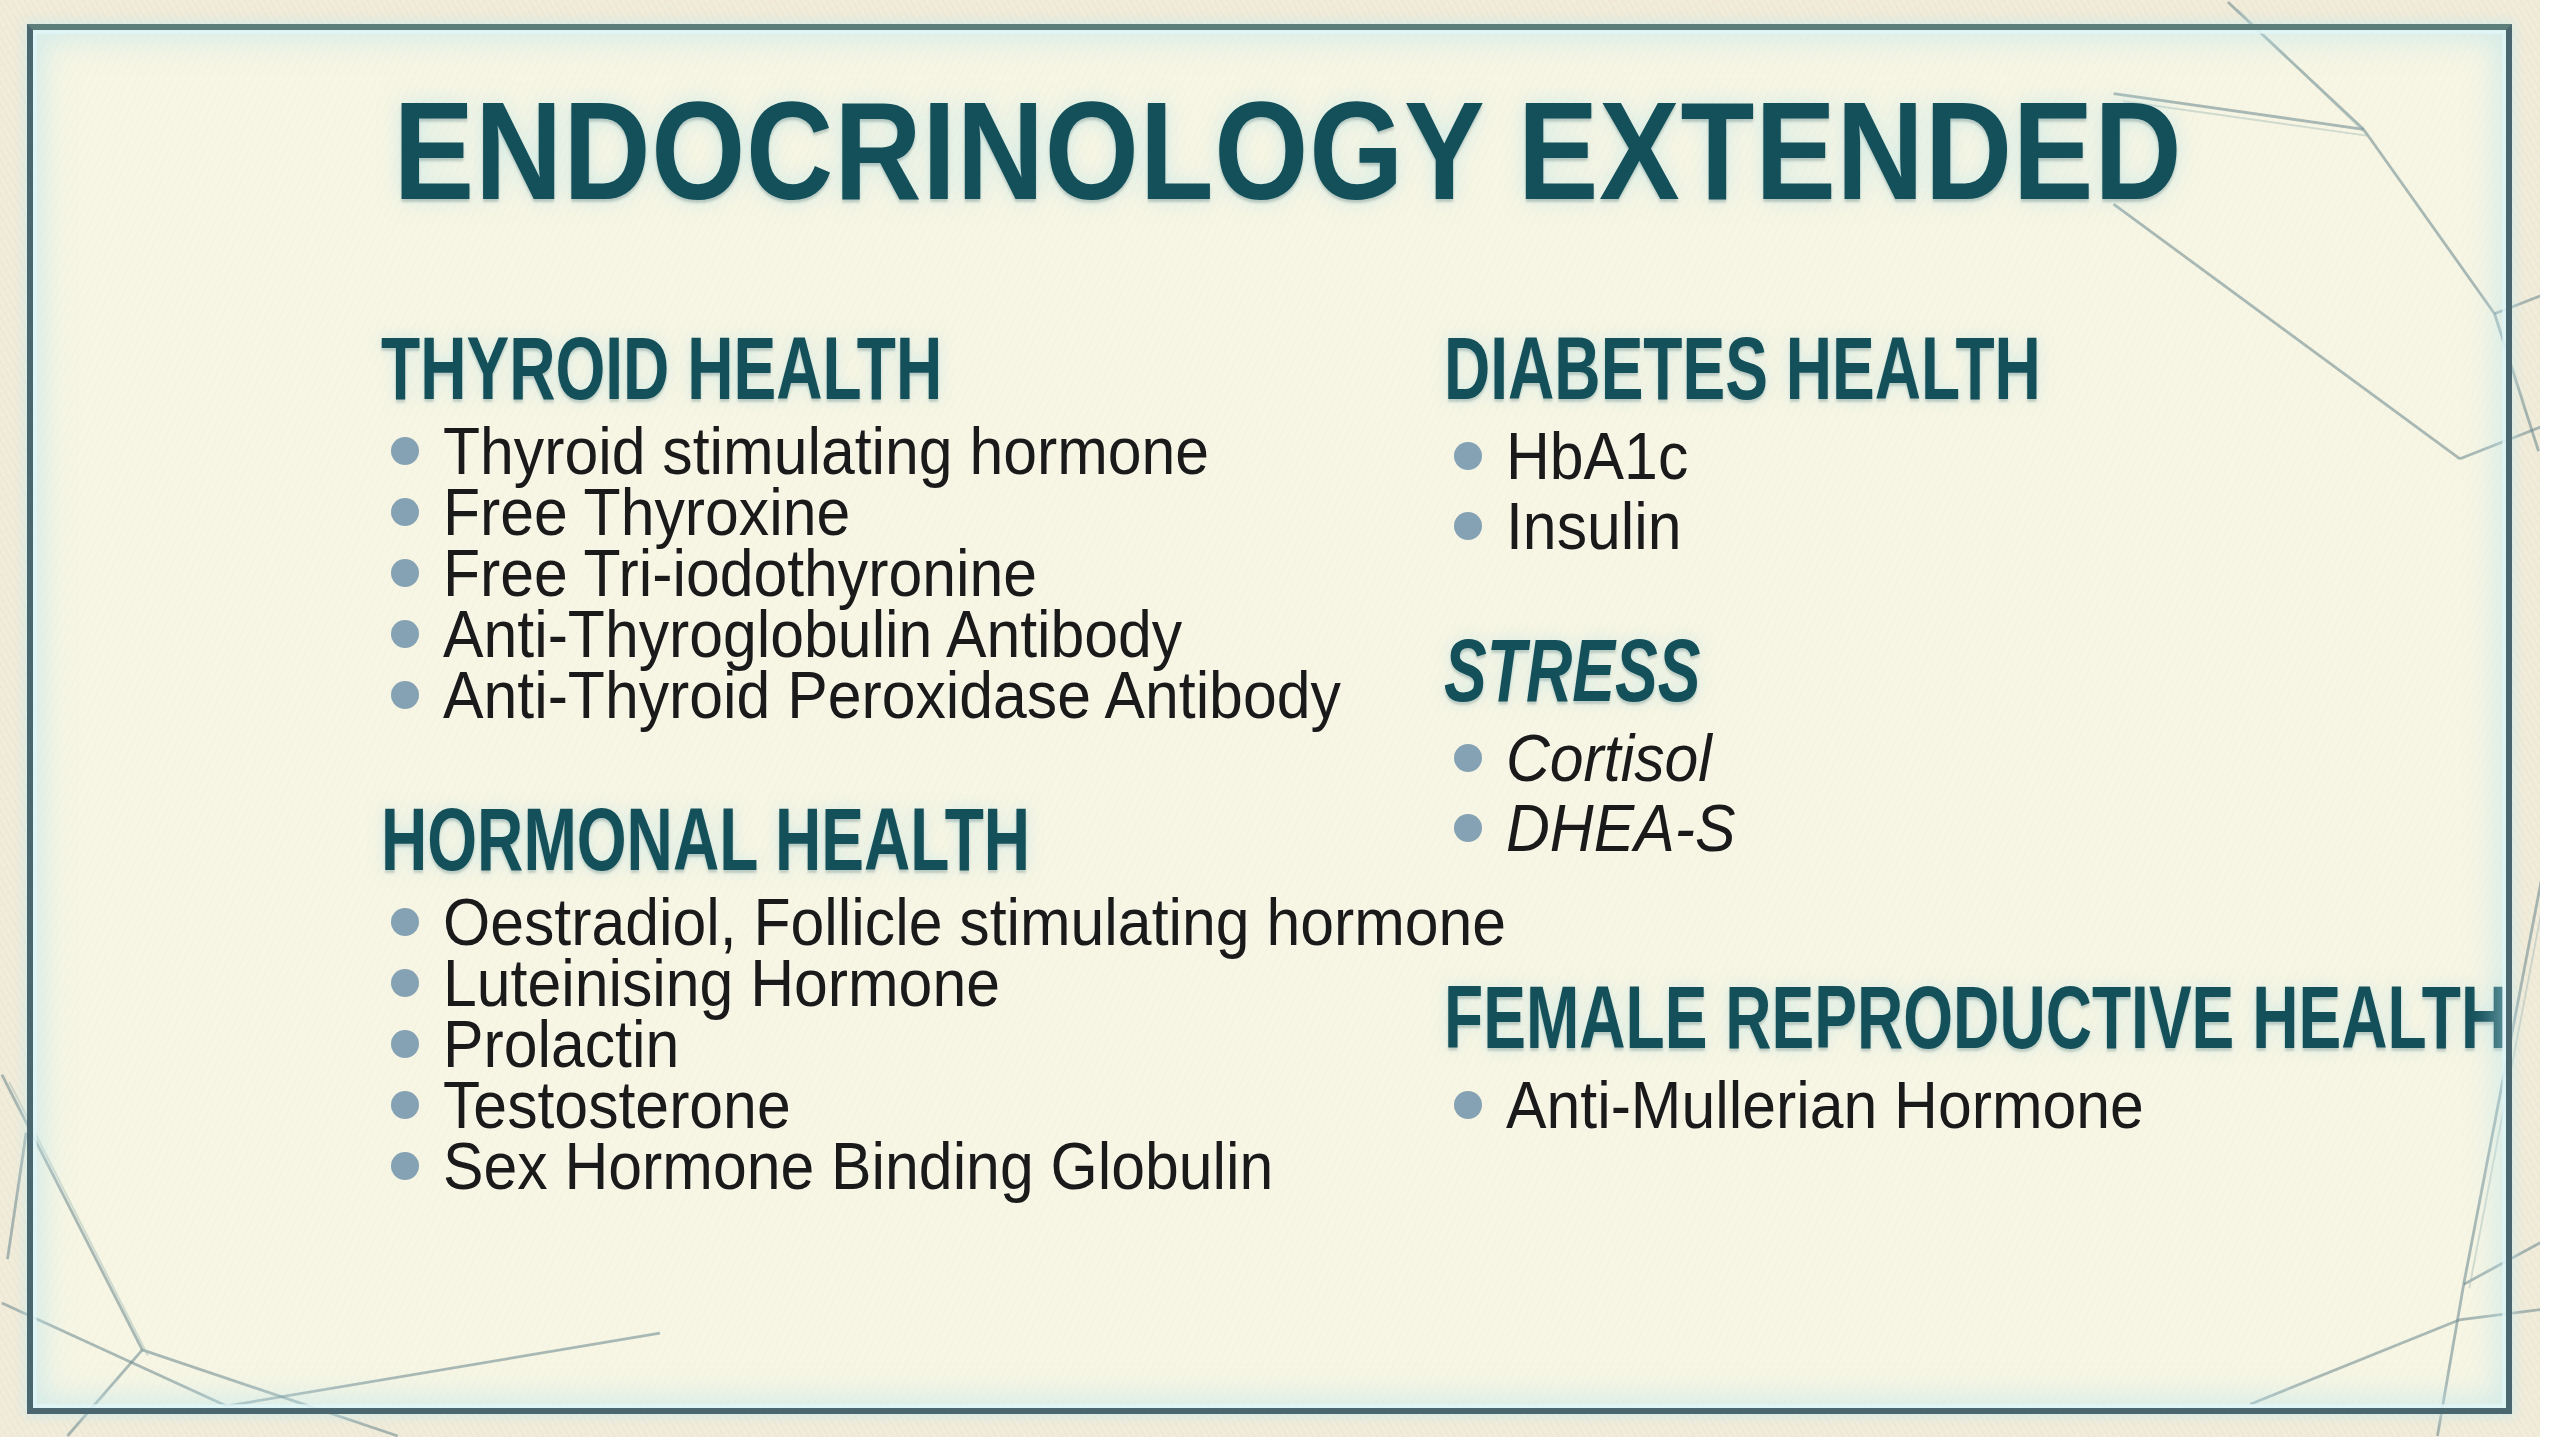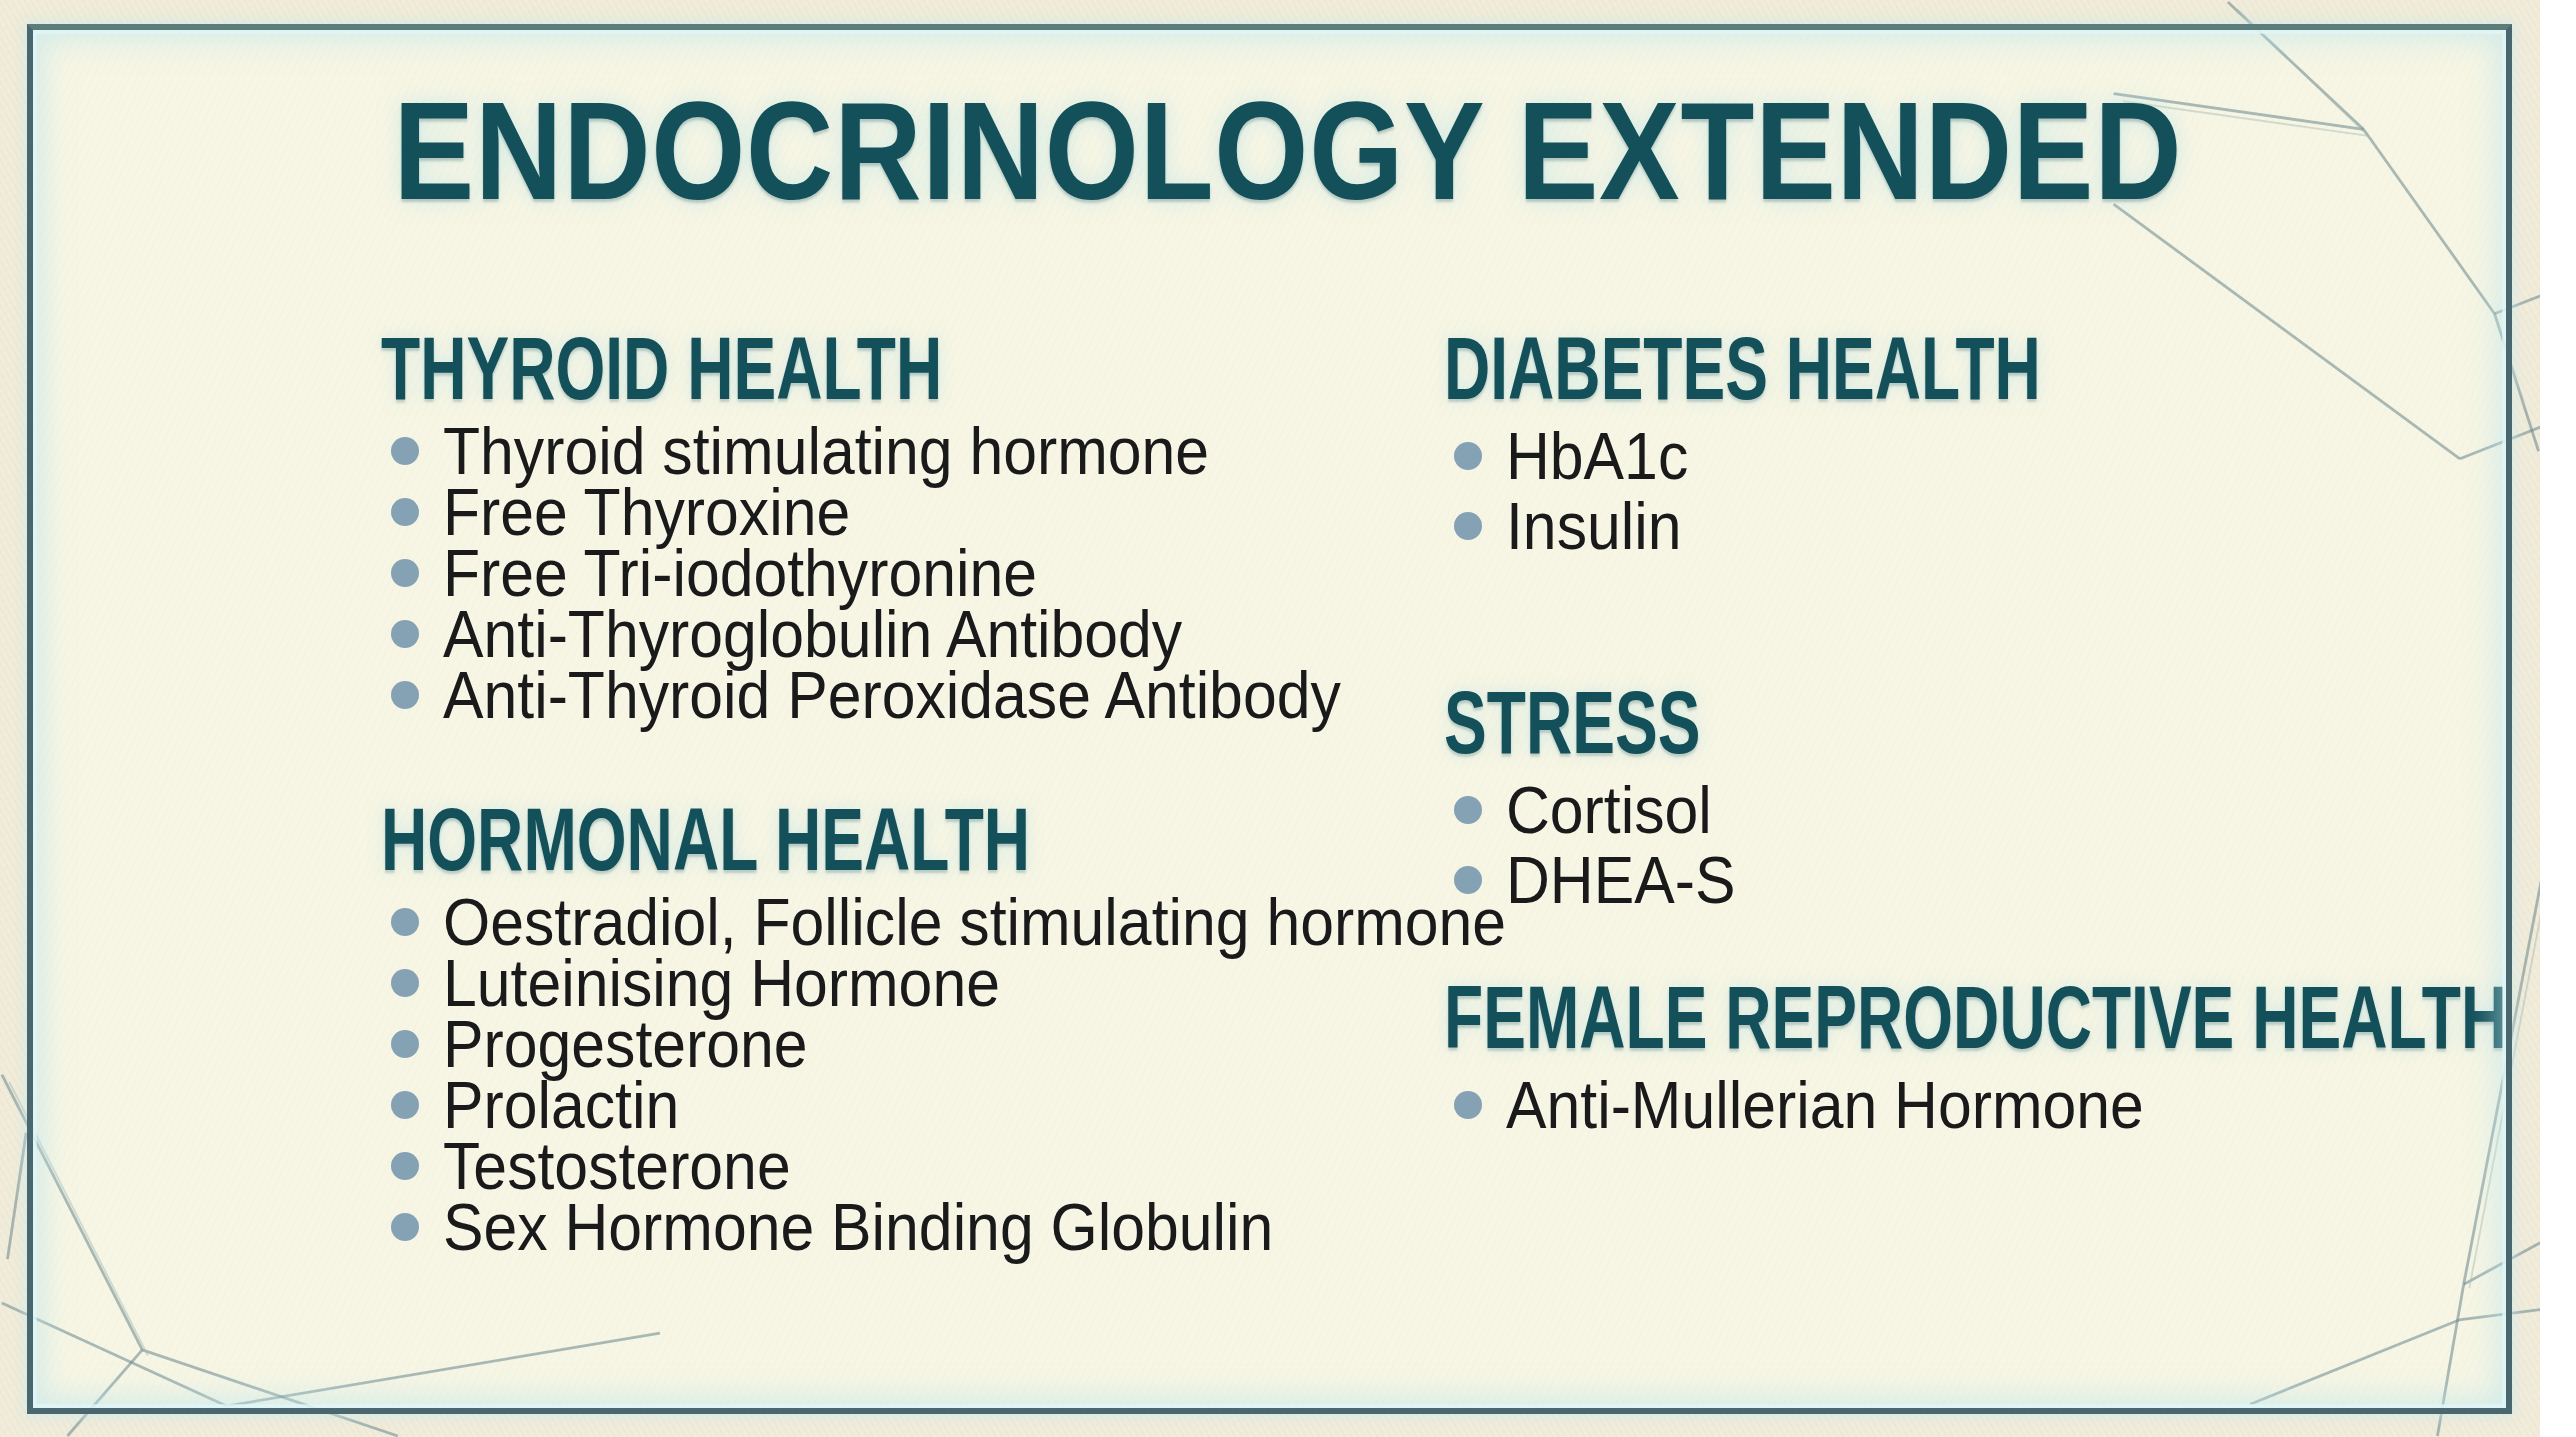--- a/index.html
+++ b/index.html
@@ -41,21 +41,21 @@
     color:var(--heading-text,#14505a);
     letter-spacing:0.9px;
     transform:scaleX(.87);transform-origin:center top;
     text-shadow:0 2.8px 2.8px rgba(10,50,60,.22), 0 0 22.5px rgba(175,225,235,.55);
     white-space:nowrap;
   }
   section{position:absolute;margin:8px;padding:0;}
   .sec-thyroid {left:373px; top:316px; width:1067px;}
   .sec-hormonal{left:373px; top:787px; width:1067px;}
   .sec-diabetes{left:1436px;top:316px; width:1030px;}
-  .sec-stress  {left:1436px;top:670px; width:1030px;}
+  .sec-stress  {left:1436px;top:618px; width:1030px;font-style:italic;}
   .sec-female  {left:1436px;top:965px;width:1105px;}
 
   h2.sec-heading{
     margin:0;font-size:89px;line-height:89px;font-weight:700;
     color:var(--heading-text,#14505a);
     transform:scaleX(.72);transform-origin:left top;
     text-shadow:0 2.8px 2.8px rgba(10,50,60,.2), 0 0 17px rgba(175,225,235,.5);
     white-space:nowrap;
   }
   ul.benefit-list{
@@ -153,24 +153,20 @@
         <li>
           <span class="bullet"></span>
           <span class="item-text">Oestradiol, Follicle stimulating hormone</span>
         </li>
         <li>
           <span class="bullet"></span>
           <span class="item-text">Luteinising Hormone</span>
         </li>
         <li>
           <span class="bullet"></span>
-          <span class="item-text">Progesterone</span>
-        </li>
-        <li>
-          <span class="bullet"></span>
           <span class="item-text">Prolactin</span>
         </li>
         <li>
           <span class="bullet"></span>
           <span class="item-text">Testosterone</span>
         </li>
         <li>
           <span class="bullet"></span>
           <span class="item-text">Sex Hormone Binding Globulin</span>
         </li>

